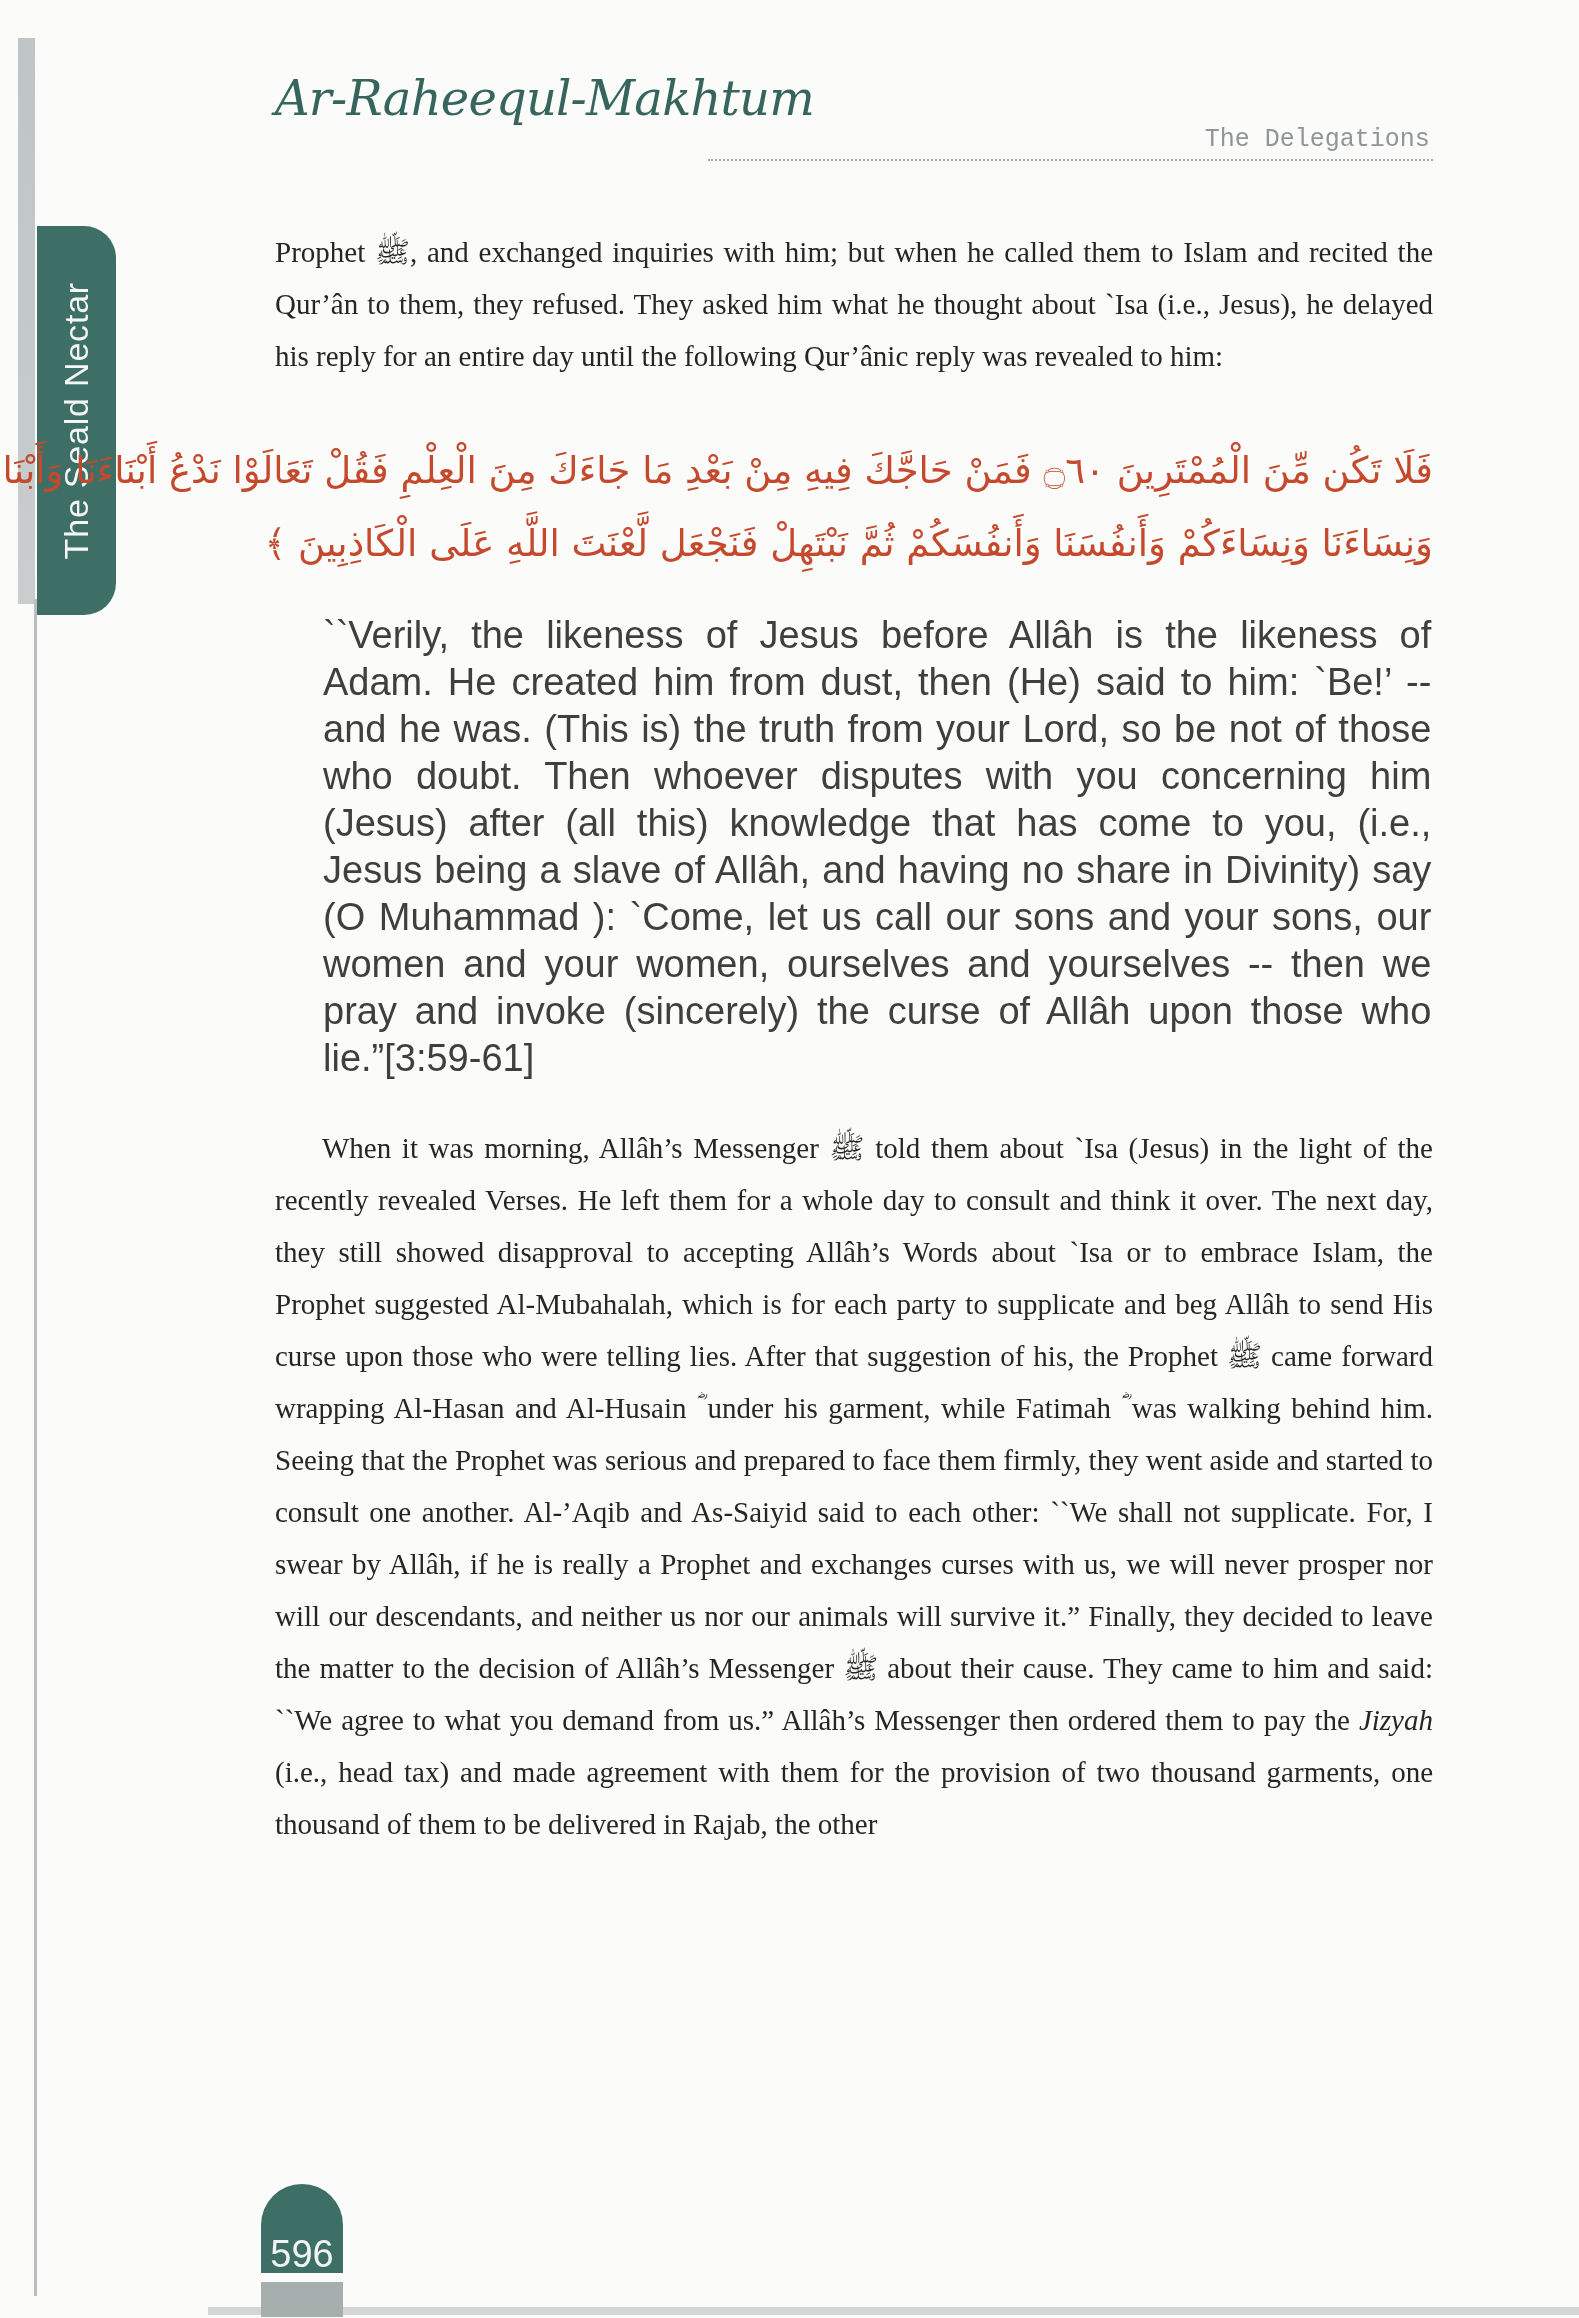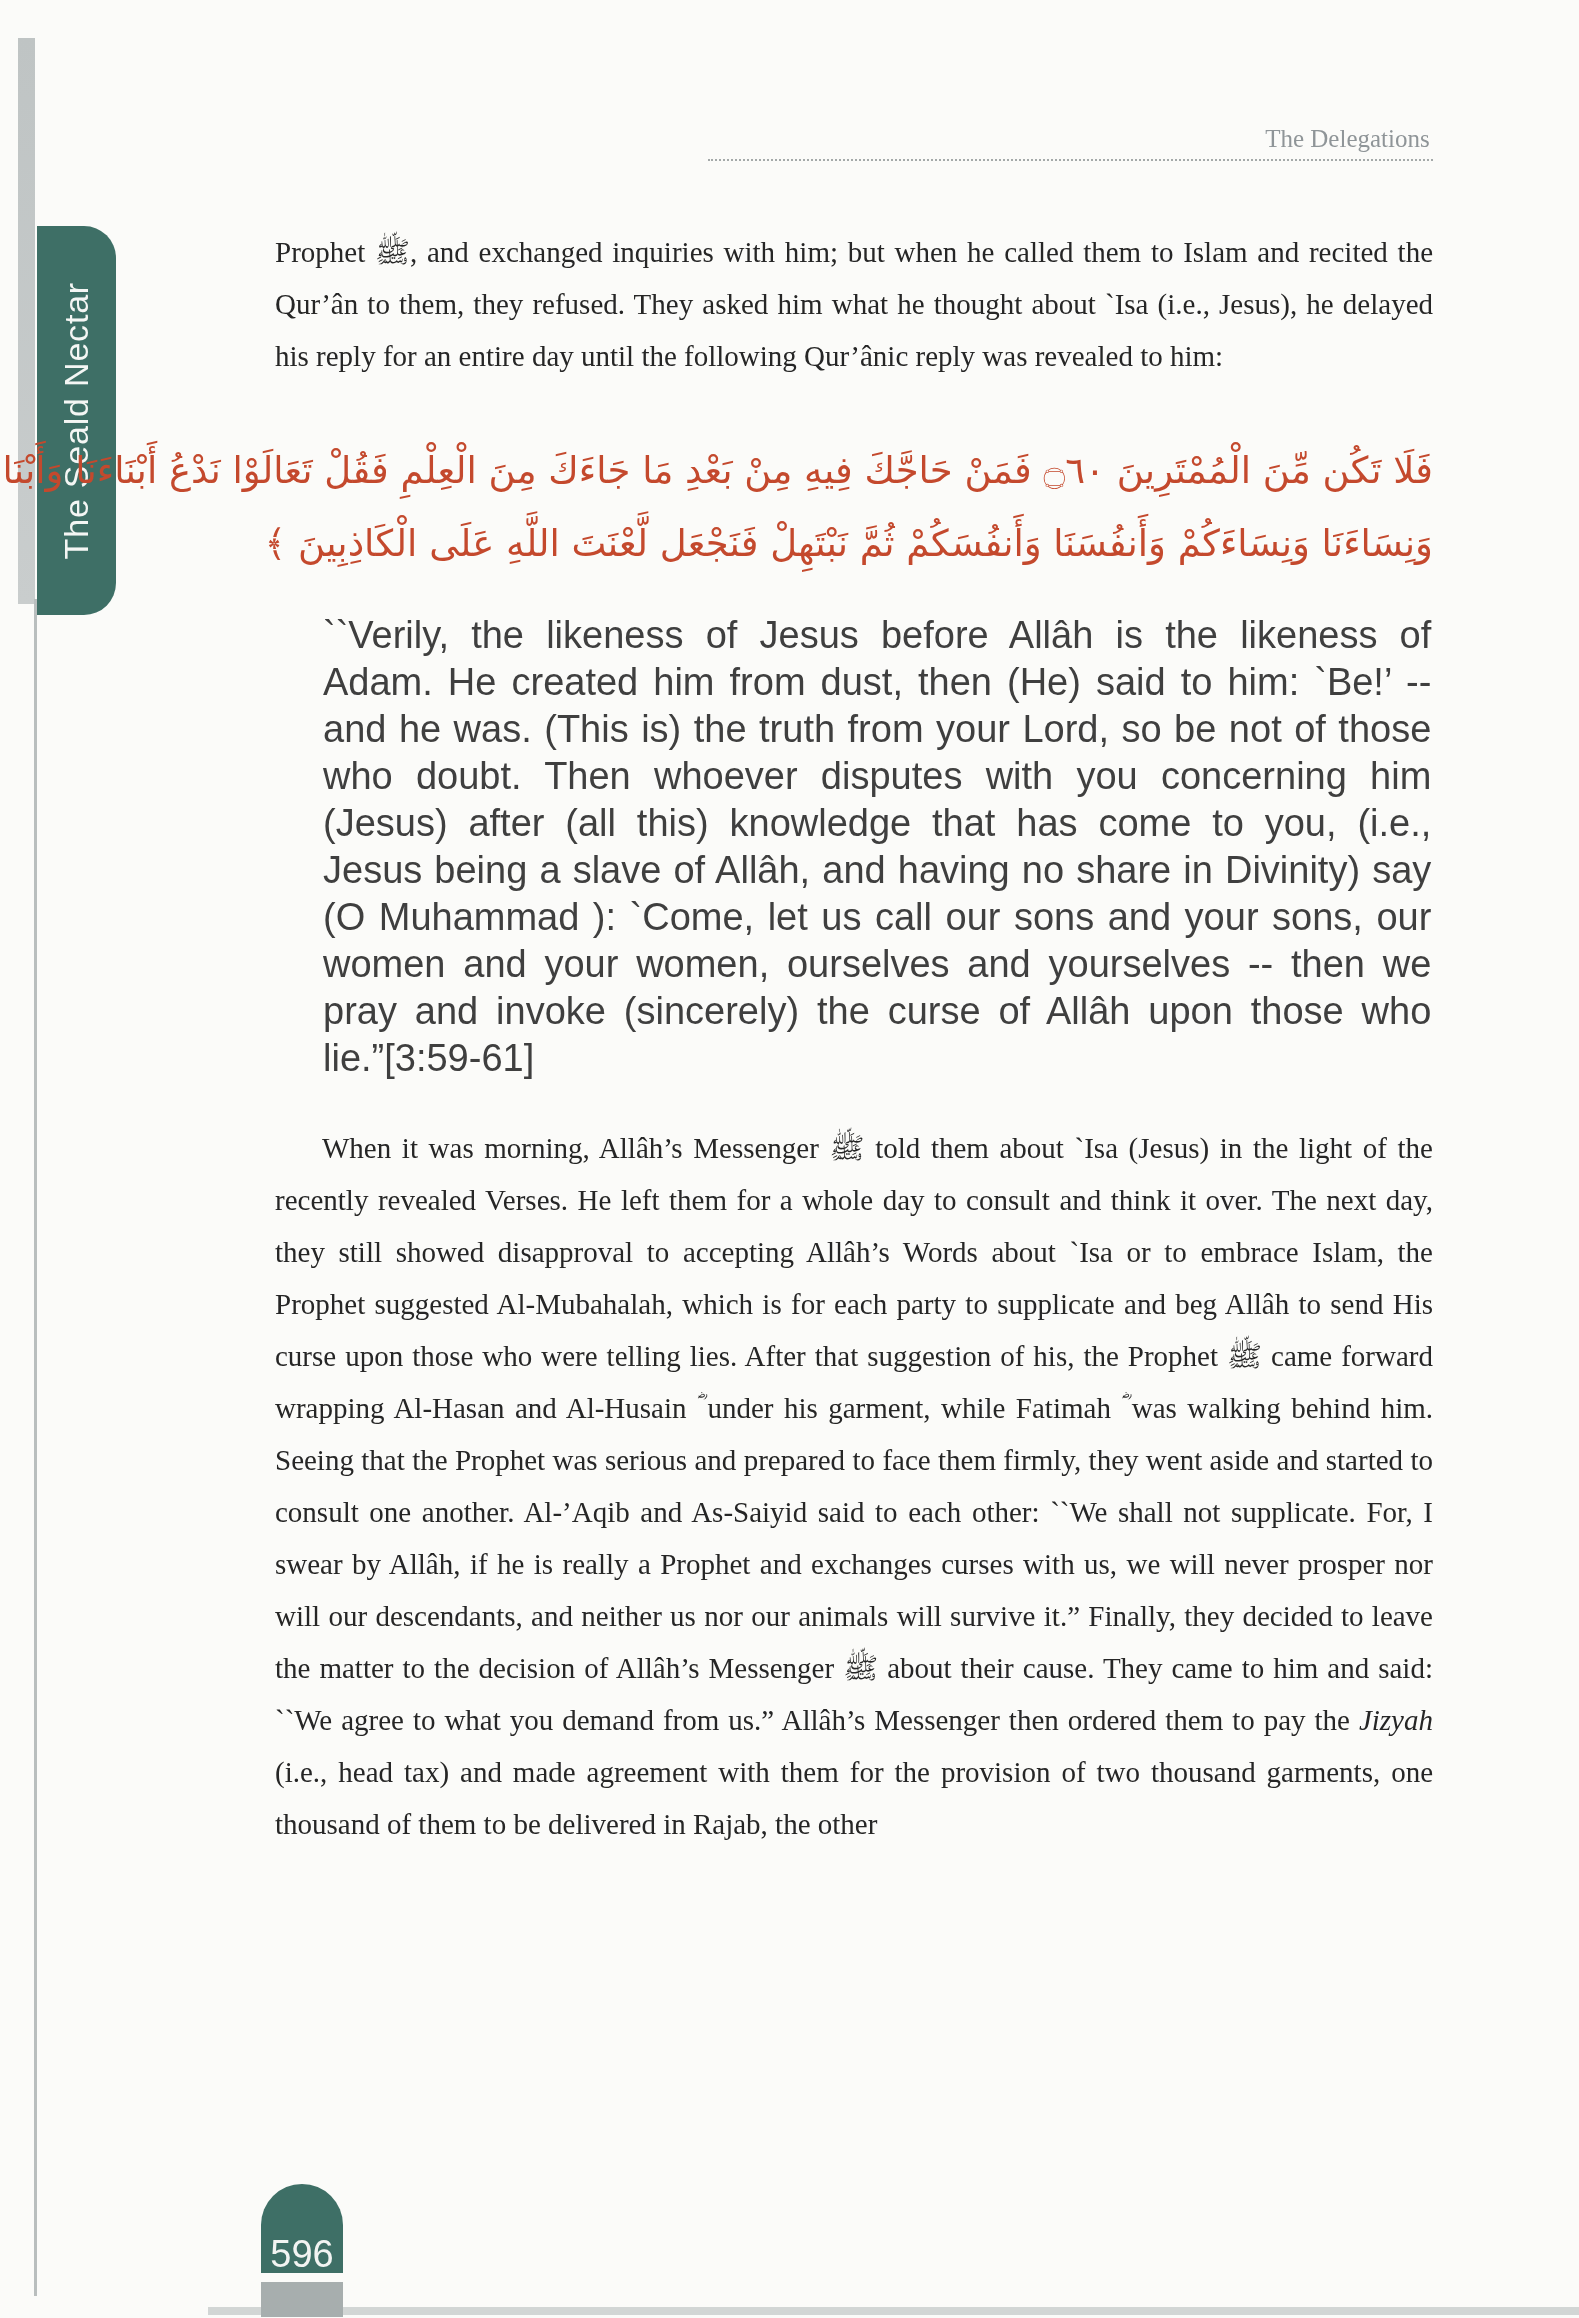--- a/index.html
+++ b/index.html
@@ -69,21 +69,21 @@
   }
   .dotted-rule {
     position: absolute;
     left: 433px; right: 0; top: 111px;
     height: 0;
     border-top: 2.5px dotted #a4a9a9;
   }
   .chapter-label {
     position: absolute;
     right: 3.3px; top: 77px;
-    font-family: Liberation Serif, serif;
+    font-family: Liberation Mono, monospace;
     font-size: 25px;
     color: #8f9598;
     white-space: nowrap;
   }
 
   
   .content {
     position: absolute;
     left: 275px; top: 226px;
     width: 1158px;
@@ -152,20 +152,21 @@
 
   <div class="spine-strip-top"></div>
   <div class="spine-line"></div>
   <div class="bottom-edge-band"></div>
 
   <div class="side-tab">
     <span class="tab-label">The Seald Nectar</span>
   </div>
 
   <div class="header">
+    <span class="script-title">Ar-Raheequl-Makhtum</span>
     <div class="dotted-rule"></div>
     <span class="chapter-label">The Delegations</span>
   </div>
 
   <div class="content">
 
     <p class="body-para">Prophet ﷺ, and exchanged inquiries with him; but when he called them to Islam and recited the Qur’ân to them, they refused. They asked him what he thought about `Isa (i.e., Jesus), he delayed his reply for an entire day until the following Qur’ânic reply was revealed to him:</p>
 
     <div class="quran-block">
       <div class="quran-line">فَلَا تَكُن مِّنَ الْمُمْتَرِينَ ۝٦٠ فَمَنْ حَاجَّكَ فِيهِ مِنْ بَعْدِ مَا جَاءَكَ مِنَ الْعِلْمِ فَقُلْ تَعَالَوْا نَدْعُ أَبْنَاءَنَا وَأَبْنَاءَكُمْ</div>

